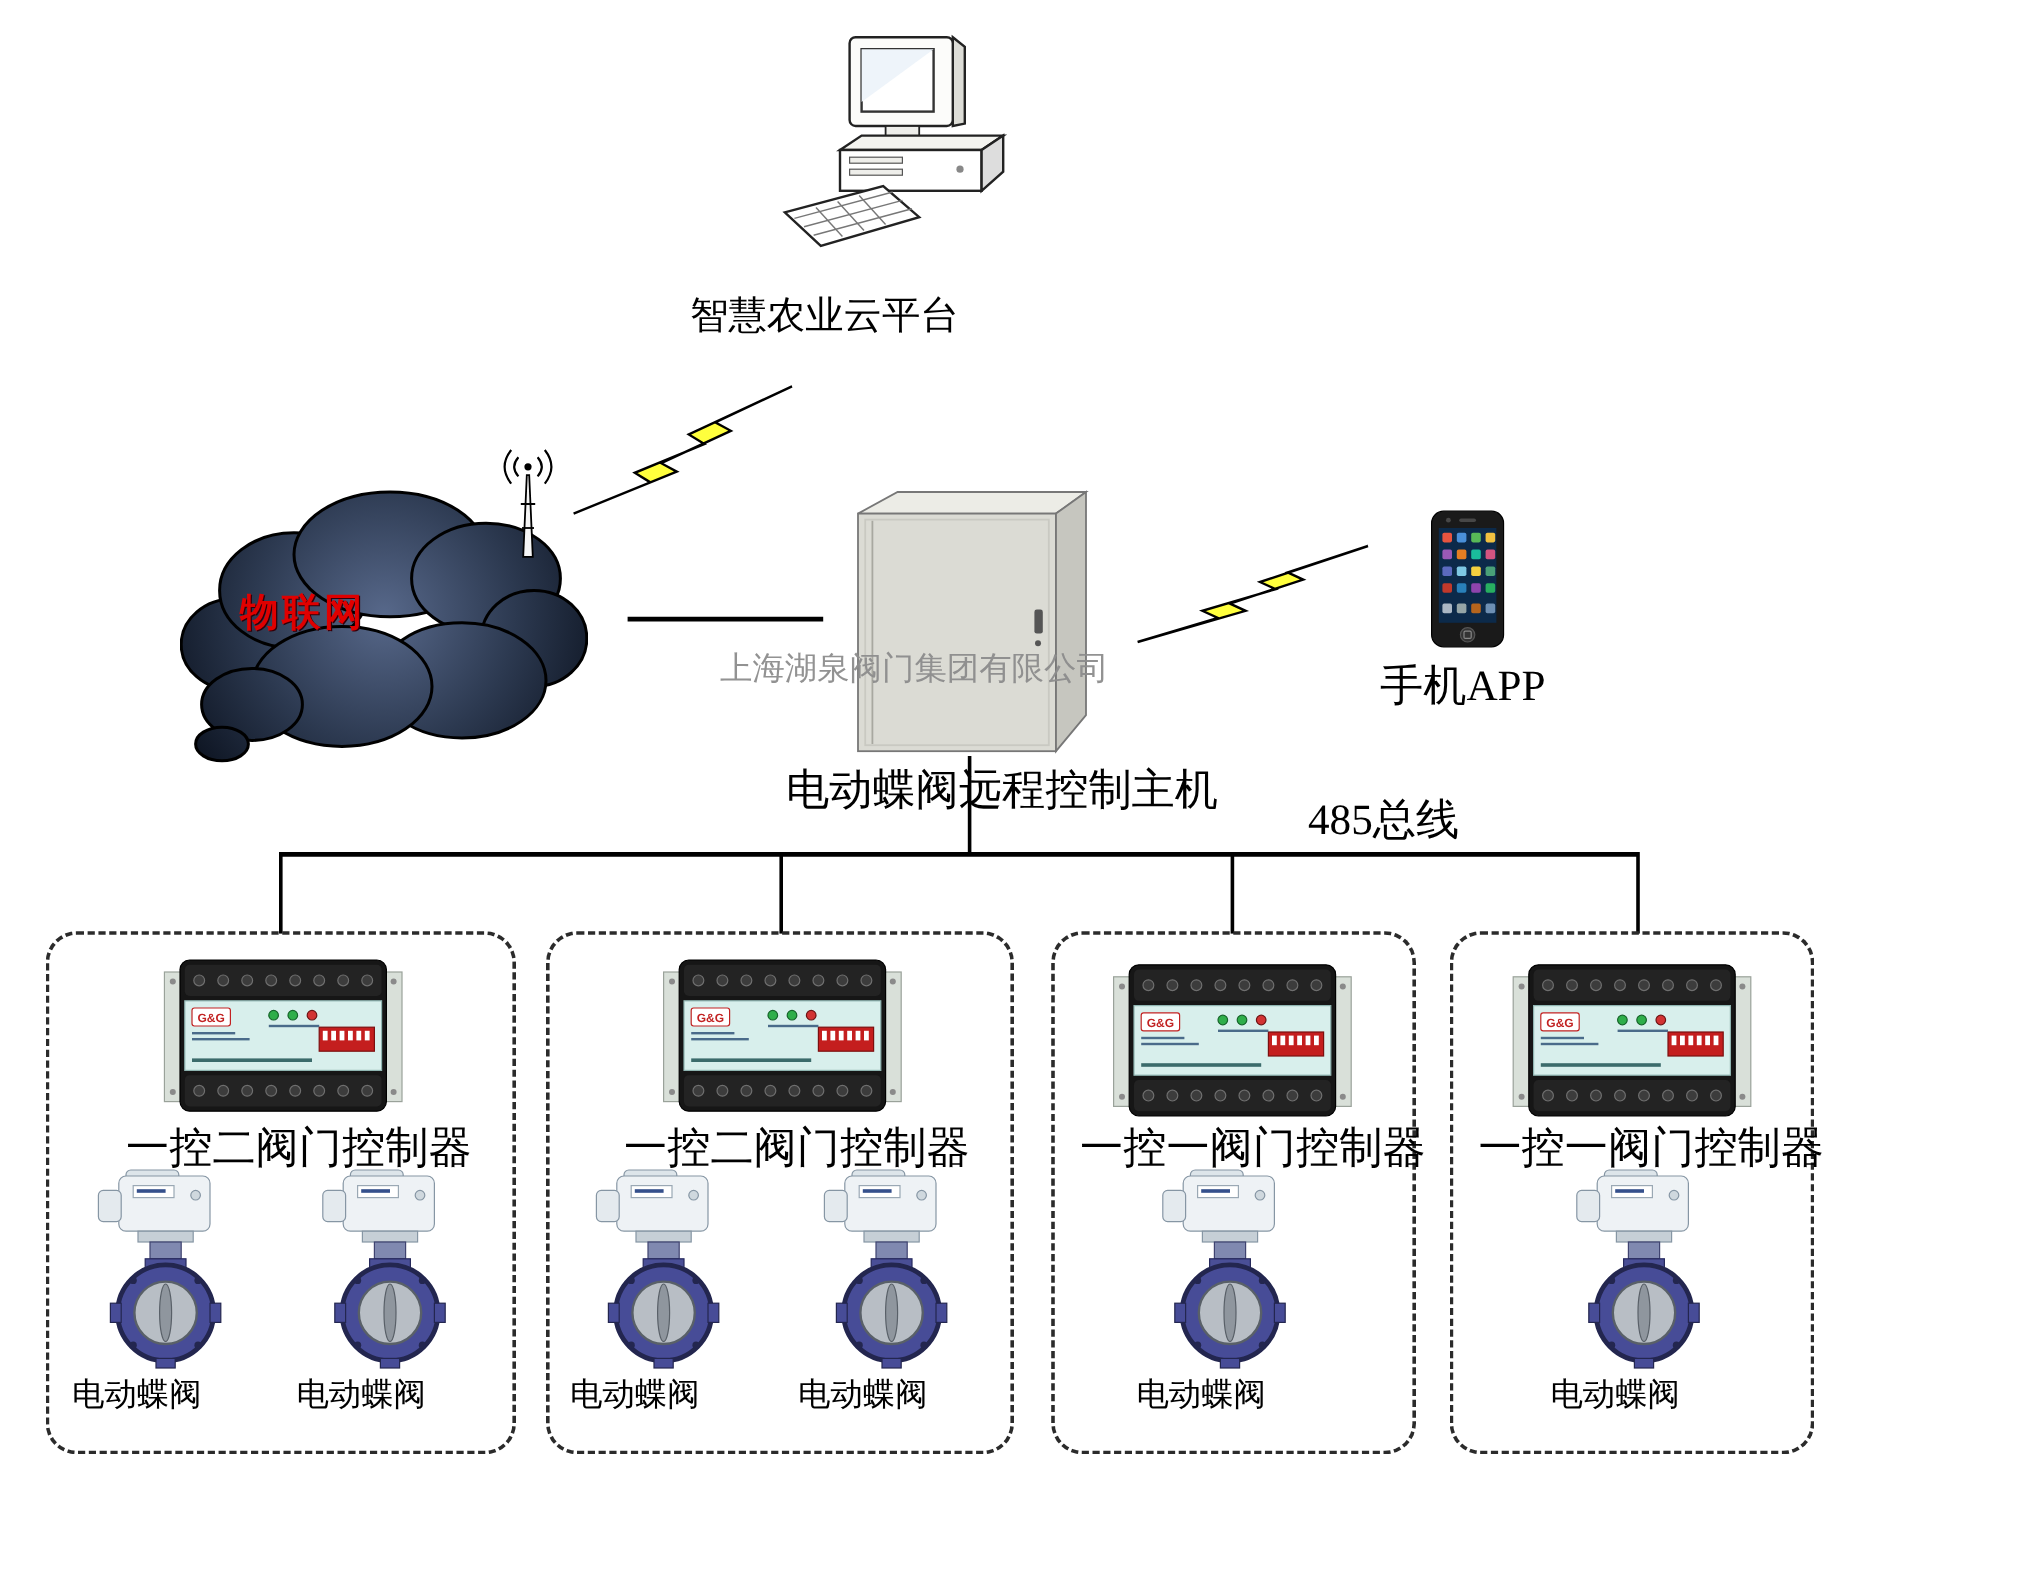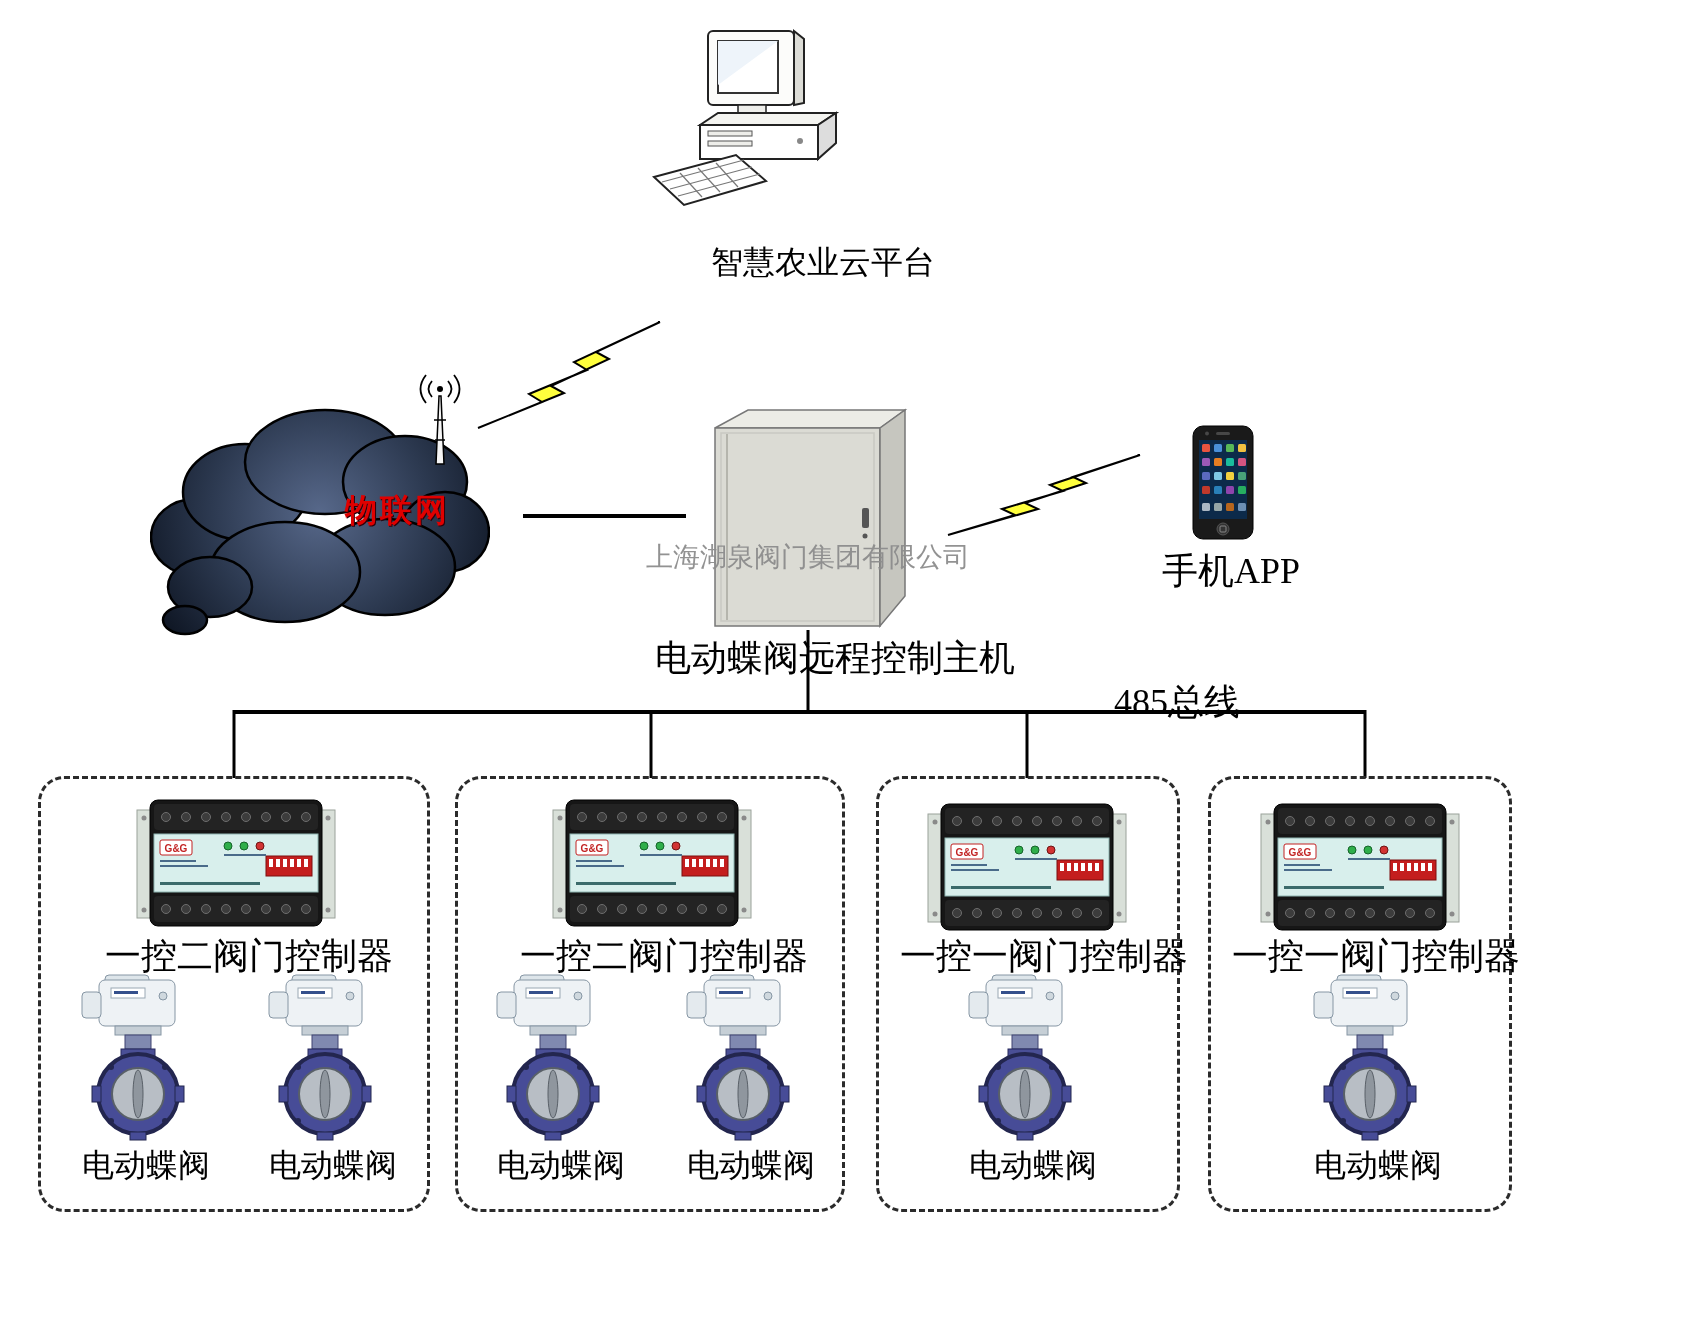--- a/index.html
+++ b/index.html
@@ -1,23 +1,23 @@
 <!DOCTYPE html>
 <html><head>
 <meta charset="utf-8">
 <style>
   * { margin:0; padding:0; box-sizing:border-box; }
   html,body { background:#ffffff; }
   body { font-family:"Liberation Serif", serif; }
   .canvas { position:relative; width:1702px; height:1328px; background:#fff; overflow:hidden; }
   .abs { position:absolute; }
-  .label { position:absolute; text-align:right; color:#000; line-height:1.15; white-space:nowrap; }
+  .label { position:absolute; text-align:left; color:#000; line-height:1.15; white-space:nowrap; }
   .lbl-title { font-size:32px; }
   .lbl-std { font-size:36px; }
-  .lbl-valve { font-size:32px; }
+  .lbl-valve { font-size:27px; }
   .iot-text { font-size:32px; font-weight:bold; color:#e00000; letter-spacing:3px; text-shadow:1px 1px 0 #30000a; }
   .watermark { font-size:27px; color:#8d8d8d; opacity:.95; }
   .group-box { position:absolute; border:3px dashed #2b2b2b; border-radius:26px; background:transparent; }
   svg { display:block; }
 </style>
 </head>
 <body>
 
 <div class="canvas">
 
@@ -211,21 +211,21 @@
       <rect x="10" y="78" width="8" height="8" rx="1.5" fill="#aab7c4"></rect>
         <rect x="22" y="78" width="8" height="8" rx="1.5" fill="#95a5a6"></rect>
         <rect x="34" y="78" width="8" height="8" rx="1.5" fill="#b5651d"></rect>
         <rect x="46" y="78" width="8" height="8" rx="1.5" fill="#6d8fb3"></rect>
     </g>
     <circle cx="31" cy="104" r="6" fill="#333" stroke="#555"></circle>
     <rect x="28" y="101" width="6" height="6" rx="1" fill="none" stroke="#888"></rect>
   </svg>
   <div class="label lbl-std" style="left:1150px;top:551px;width:150px">手机APP</div>
 
-  <div class="label lbl-std" style="left:1090px;top:682px;width:150px">485总线</div>
+  <div class="label lbl-std" style="left:1090px;top:663px;width:150px">485总线</div>
 
   <div class="group-box" style="left:38px;top:776px;width:392px;height:436px"></div>
   <svg class="abs" style="left:136px;top:798px" width="200" height="130">
       <use href="#sym-controller"></use>
     </svg>
   <div class="label lbl-std" style="left:105px;top:936px;width:260px">一控二阀门控制器</div>
   <svg class="abs" style="left:75px;top:972px" width="120" height="170">
       <use href="#sym-valve"></use>
     </svg>
   <svg class="abs" style="left:262px;top:972px" width="120" height="170">

